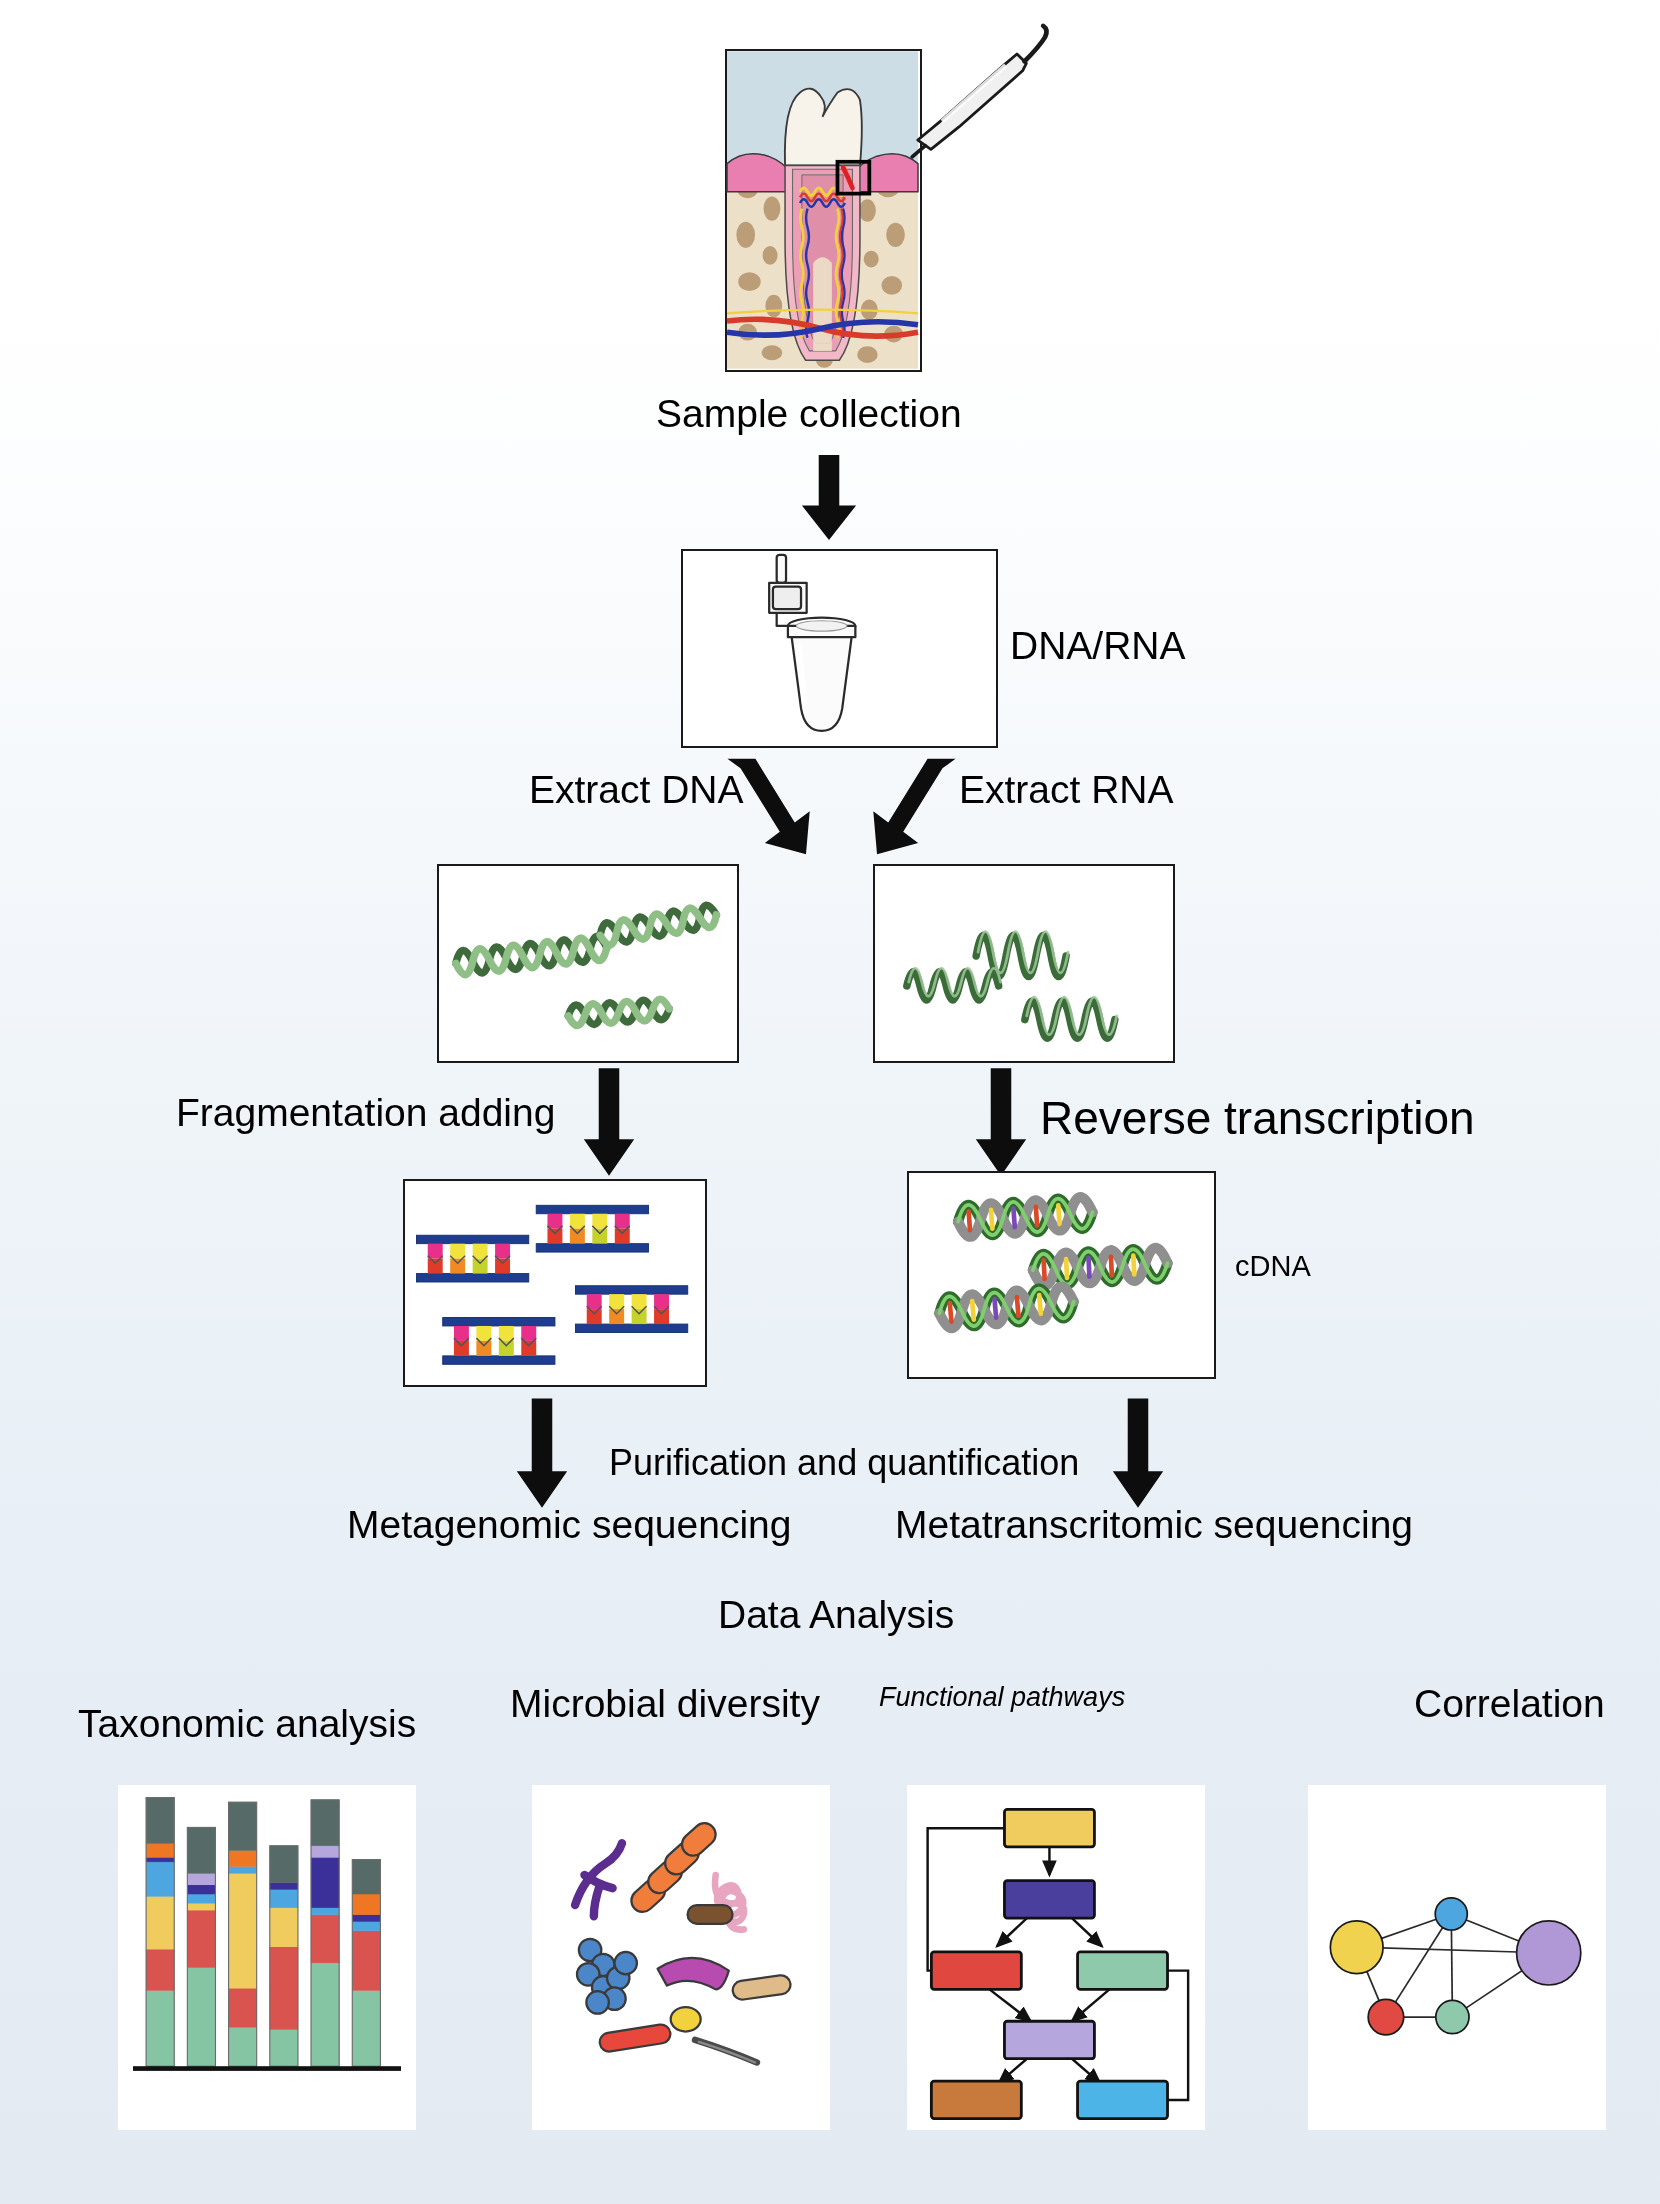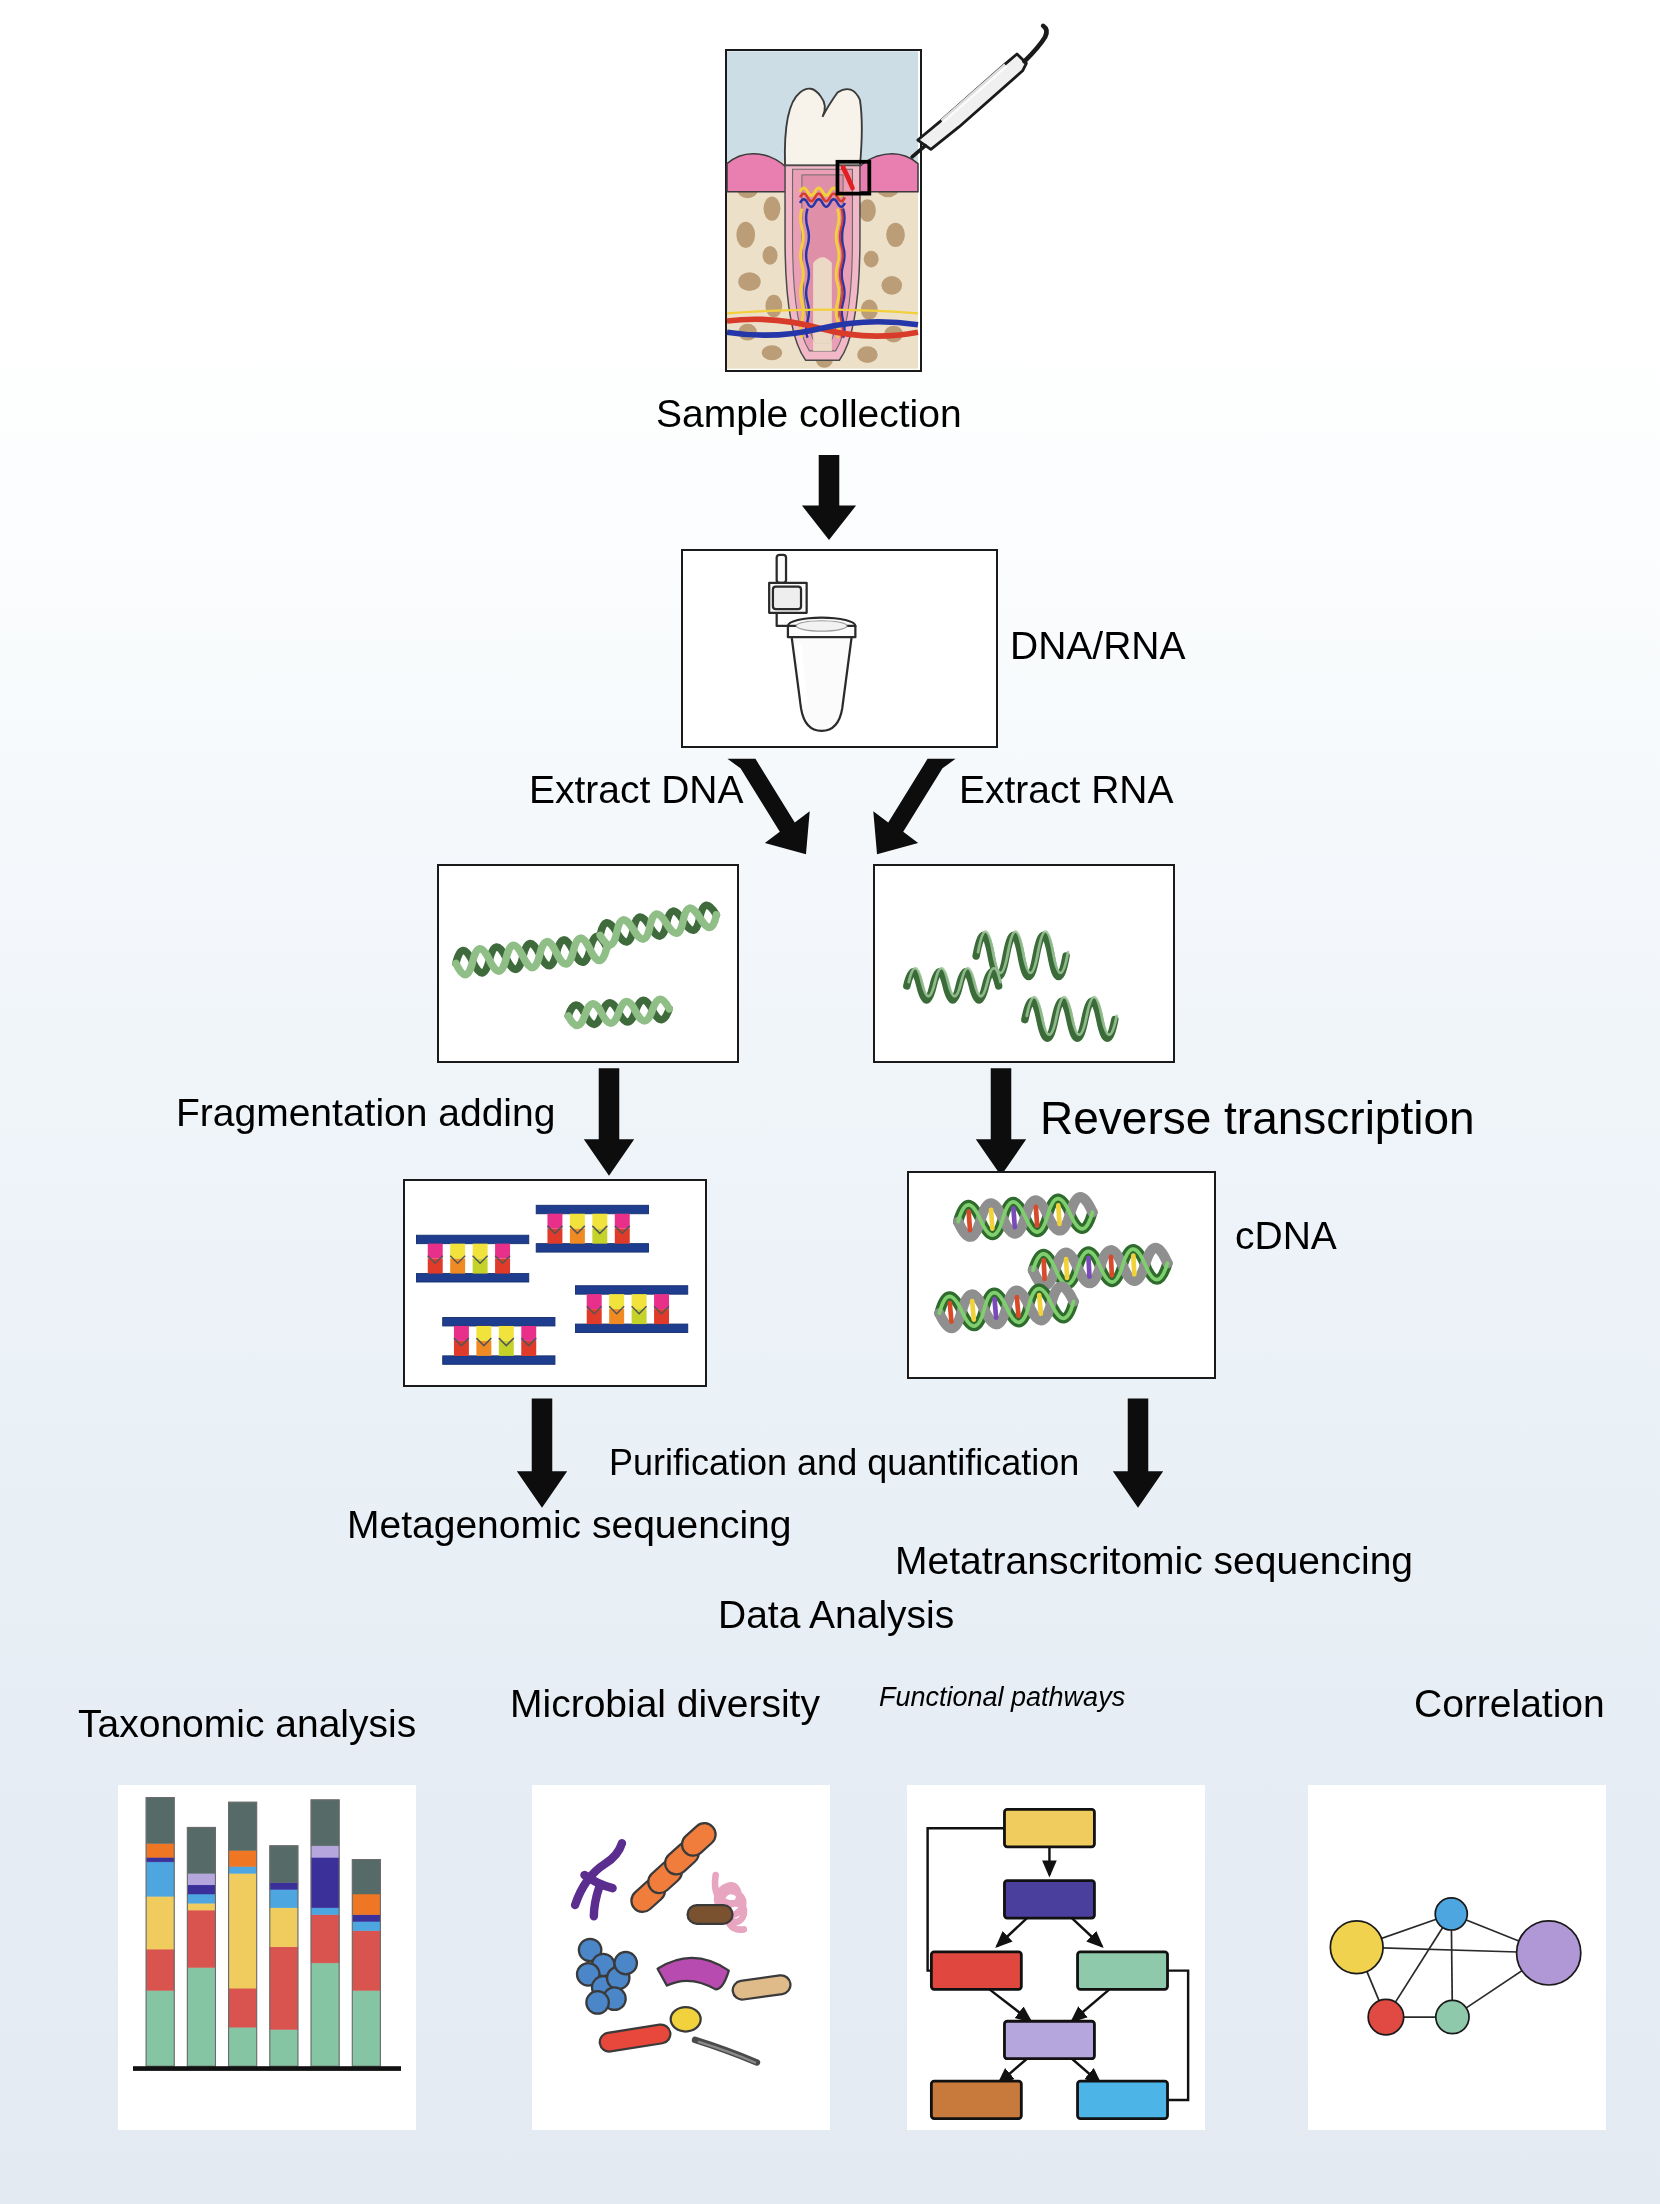--- a/index.html
+++ b/index.html
@@ -220,33 +220,33 @@
       </g>
     <g transform="translate(132,104) rotate(-3)">
         <use href="#cdh"></use>
       </g>
     <g transform="translate(32,150) rotate(-5)">
         <use href="#cdh"></use>
       </g>
   </svg>
 </div>
 
-<div class="lbl" style="left:1235px;top:1214px;font-size:39px;">cDNA</div>
+<div class="lbl" style="left:1235px;top:1250px;font-size:29px;">cDNA</div>
 
 <div class="lbl" style="left:609px;top:1442px;font-size:36px;">Purification and quantification</div>
 
 <svg class="arrow" style="left:514px;top:1398px;" width="56" height="111" viewBox="0 0 60 118">
   <path d="M19,0 L41,0 L41,78 L57,78 L30,117 L3,78 L19,78 Z" fill="#0d0d0d"></path>
 </svg>
 <svg class="arrow" style="left:1110px;top:1398px;" width="56" height="111" viewBox="0 0 60 118">
   <path d="M19,0 L41,0 L41,78 L57,78 L30,117 L3,78 L19,78 Z" fill="#0d0d0d"></path>
 </svg>
 
 <div class="lbl" style="left:347px;top:1503px;font-size:39px;">Metagenomic sequencing</div>
-<div class="lbl" style="left:895px;top:1503px;font-size:39px;margin-top:36px;">Metatranscritomic sequencing</div>
+<div class="lbl" style="left:895px;top:1503px;font-size:39px;">Metatranscritomic sequencing</div>
 
 <div class="lbl" style="left:718px;top:1593px;font-size:39px;">Data Analysis</div>
 
 <div class="lbl" style="left:78px;top:1682px;font-size:39px;margin-top:20px;">Taxonomic analysis</div>
 <div class="lbl" style="left:510px;top:1682px;font-size:39px;">Microbial diversity</div>
 <div class="lbl" style="left:879px;top:1682px;font-size:27px;font-style:italic;">Functional pathways</div>
 <div class="lbl" style="left:1373px;top:1682px;font-size:39px;margin-left:41px;">Correlation</div>
 
 <div class="panel" style="left:118px;top:1785px;width:298px;height:345px;">
   <svg id="svg-bars" width="298" height="345" viewBox="0 0 318 368">

